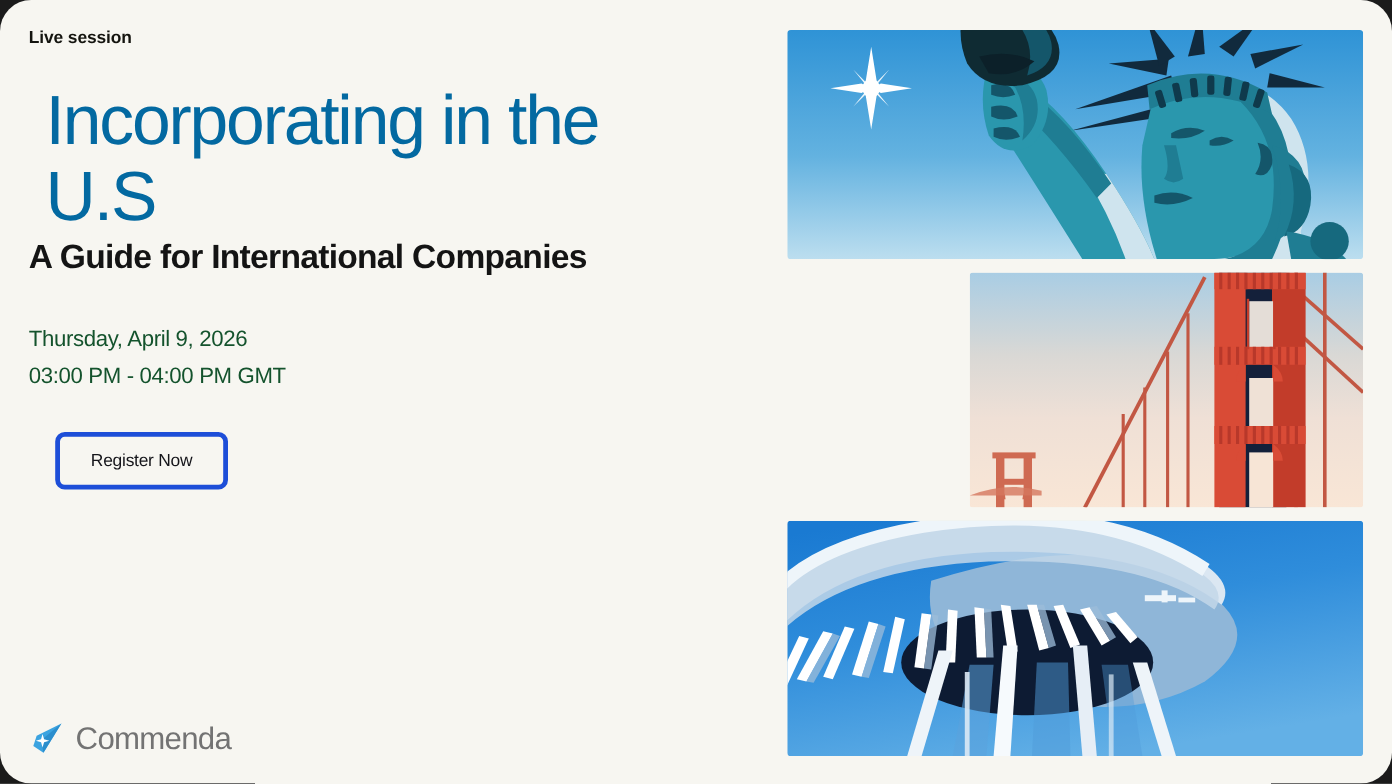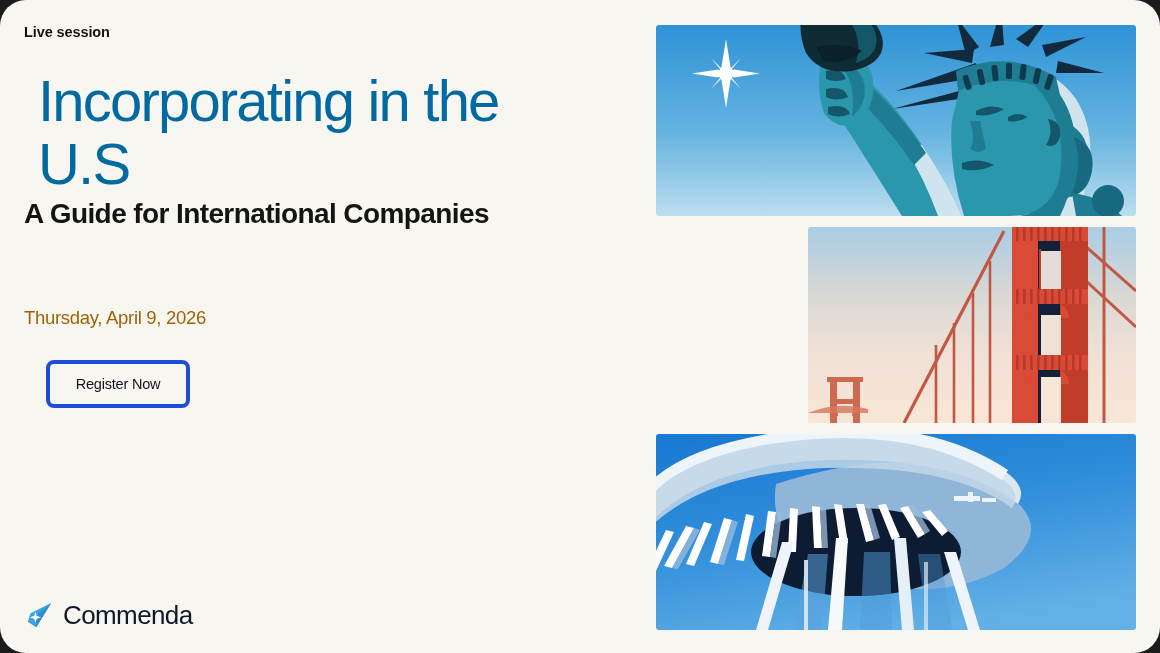--- a/index.html
+++ b/index.html
@@ -67,23 +67,22 @@
     letter-spacing: -0.6px;
     margin: 0;
   }
 
   .datetime {
     position: absolute;
     left: 0;
     top: 266px;
     font-size: 18.5px;
     line-height: 31px;
-    color: #a16207;
+    color: #14532d;
     letter-spacing: -0.3px;
-    margin-top: 36px;
   }
   .datetime .line { display: block; }
 
   .register-btn {
     position: absolute;
     left: 22px;
     top: 360px;
     width: 144px;
     height: 48px;
     background: #f7f6f1;
@@ -101,21 +100,21 @@
     position: absolute;
     left: 0;
     bottom: 22px;
     display: flex;
     align-items: center;
     gap: 9px;
   }
   .brand-mark { width: 30px; height: 30px; display: block; }
   .brand-name {
     font-size: 26px;
-    color: #0f172a;
+    color: #737373;
     letter-spacing: -0.6px;
     font-weight: normal;
   }
 
   
   .media-col {
     position: absolute;
     left: 656px;
     top: 0;
     width: 504px;
@@ -140,20 +139,21 @@
   <div class="left-pane">
 
     <div class="eyebrow">Live session</div>
 
     <h1 class="headline">Incorporating in the U.S</h1>
 
     <h2 class="subhead">A Guide for International Companies</h2>
 
     <div class="datetime">
       <span class="line">Thursday, April 9, 2026</span>
+      <span class="line">03:00 PM - 04:00 PM GMT</span>
     </div>
 
     <button class="register-btn">Register Now</button>
 
     <div class="brand">
       <span class="brand-mark">
         <svg viewBox="0 0 32 32" xmlns="http://www.w3.org/2000/svg">
           <path d="M29 2 L7 13 L4 22 L13 28 L29 2 Z" fill="#3ba3e0"></path>
           <path d="M29 2 L13 28 L11 17 Z" fill="#2b8ecd"></path>
           <path d="M12.2 11.4 L13.6 16.1 L18.2 17.4 L13.6 18.8 L12.2 23.4 L10.9 18.8 L6.3 17.4 L10.9 16.1 Z" fill="#ffffff"></path>

